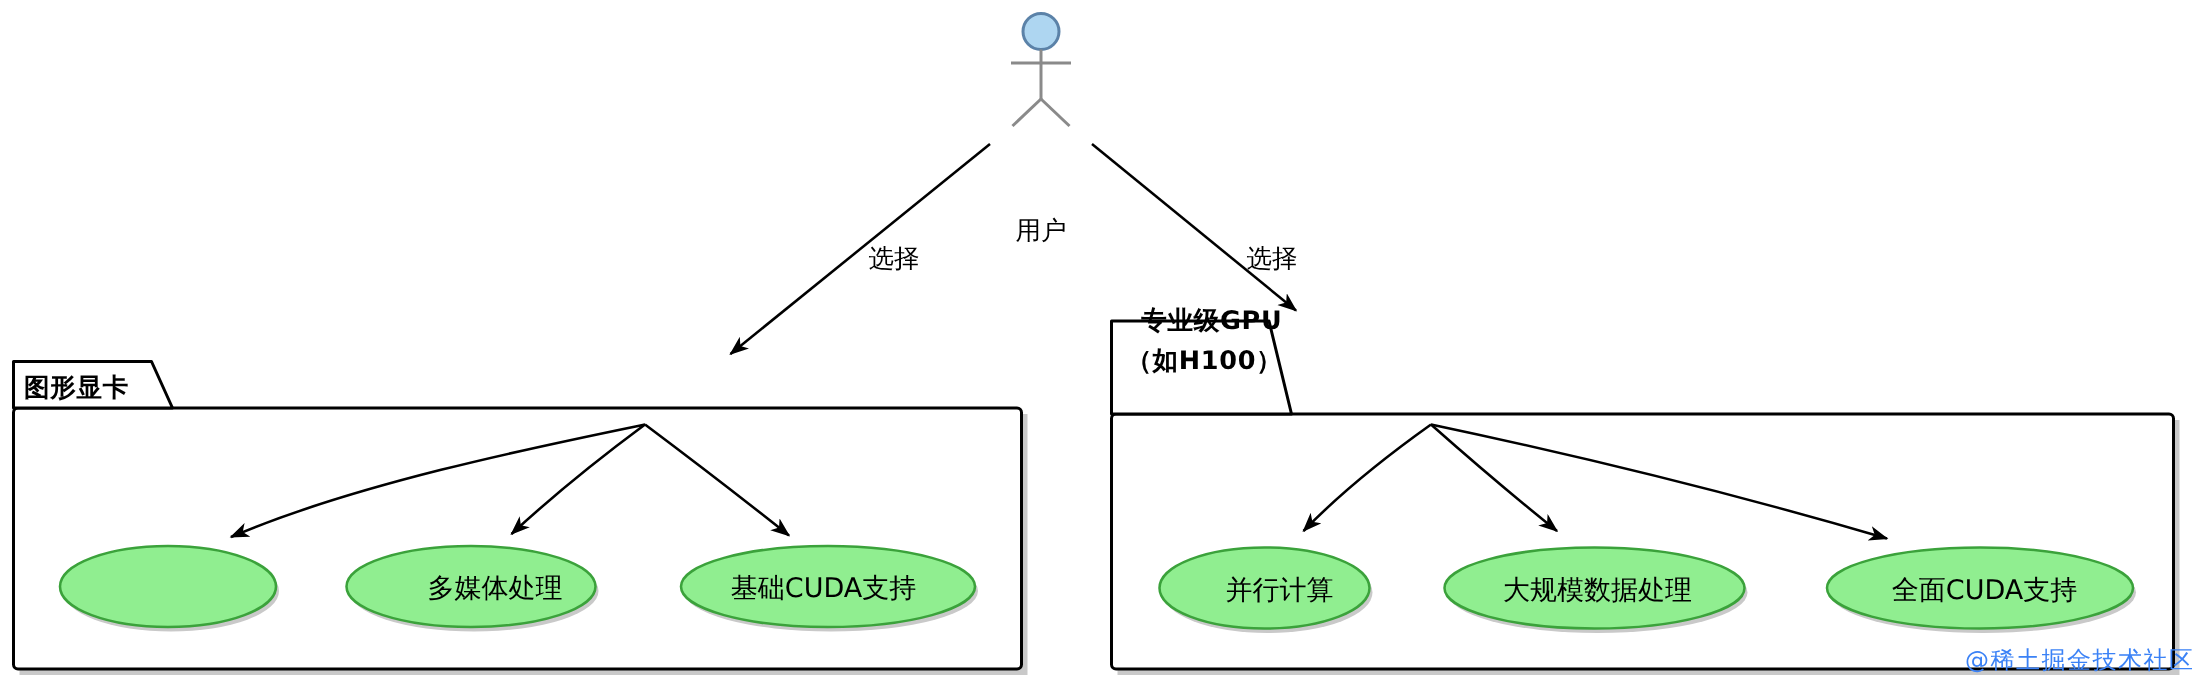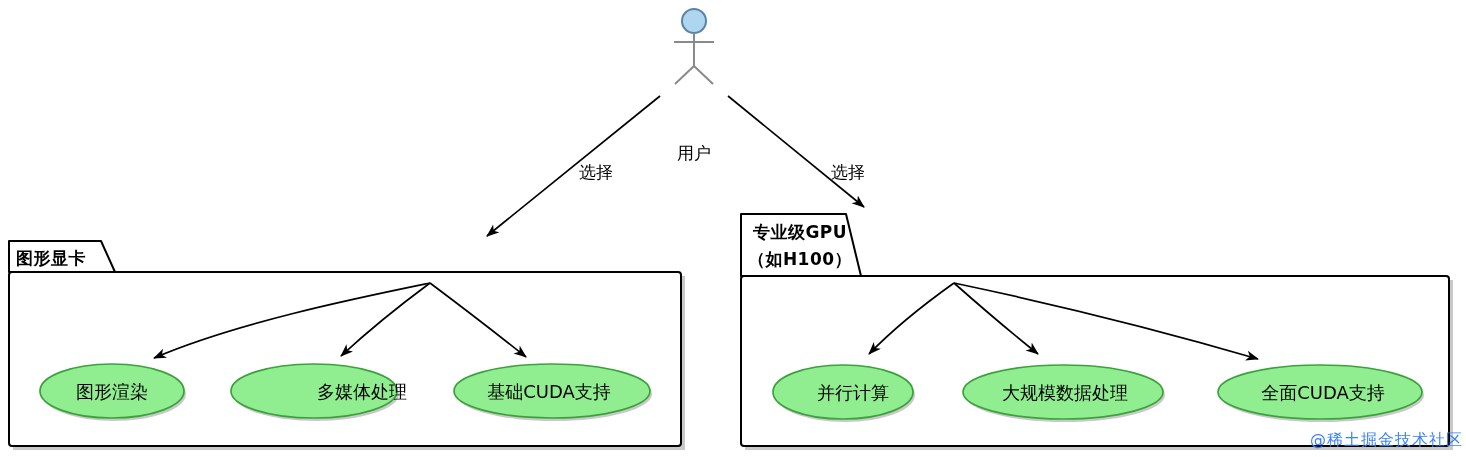--- a/index.html
+++ b/index.html
@@ -17,25 +17,25 @@
     font-size: 17px;
     color: #000;
     white-space: nowrap;
     font-family: "DejaVu Sans", "Liberation Sans", sans-serif;
   }
   .actor-lbl { left: 658px; top: 94px; width: 72px; text-align: center; margin-top: 48px; }
   .edge-lbl-left  { left: 579px; top: 161px; }
   .edge-lbl-right { left: 831px; top: 161px; }
   .tab-lbl { font-weight: bold; letter-spacing: 0.5px; }
   .tab-lbl-1 { left: 16px; top: 247px; }
-  .tab-lbl-2 { left: 745px; top: 219px; width: 110px; text-align: center; line-height: 27px; }
+  .tab-lbl-2 { left: 745px; top: 201px; width: 110px; text-align: right; line-height: 27px; }
   .tab-lbl-2 span { display: block; }
   .uc-lbl { font-size: 18px; text-align: center; }
   .uc-l1 { left: 40px;   top: 380px; width: 144px; }
-  .uc-l2 { left: 231px;  top: 380px; width: 198px; padding-left: 32px; }
+  .uc-l2 { left: 231px;  top: 380px; width: 198px; }
   .uc-l3 { left: 454px;  top: 380px; width: 190px; }
   .uc-r1 { left: 773px;  top: 381px; width: 160px; }
   .uc-r2 { left: 963px;  top: 381px; width: 204px; }
   .uc-r3 { left: 1218px; top: 381px; width: 210px; }
   .watermark {
     position: absolute;
     right: 3px;
     top: 430px;
     font-size: 16px;
     color: #3b82f6;
@@ -107,21 +107,20 @@
   <div class="lbl edge-lbl-left">选择</div>
   <div class="lbl edge-lbl-right">选择</div>
 
   <div class="lbl tab-lbl tab-lbl-1">图形显卡</div>
 
   <div class="lbl tab-lbl tab-lbl-2">
     <span>专业级GPU</span>
     <span>（如H100）</span>
   </div>
 
-  <div class="lbl uc-lbl uc-l1">图形渲染</div>
   <div class="lbl uc-lbl uc-l2">多媒体处理</div>
   <div class="lbl uc-lbl uc-l3">基础CUDA支持</div>
   <div class="lbl uc-lbl uc-r1">并行计算</div>
   <div class="lbl uc-lbl uc-r2">大规模数据处理</div>
   <div class="lbl uc-lbl uc-r3">全面CUDA支持</div>
 
   <div class="watermark">@稀土掘金技术社区</div>
 </div>
 
 </body></html>

